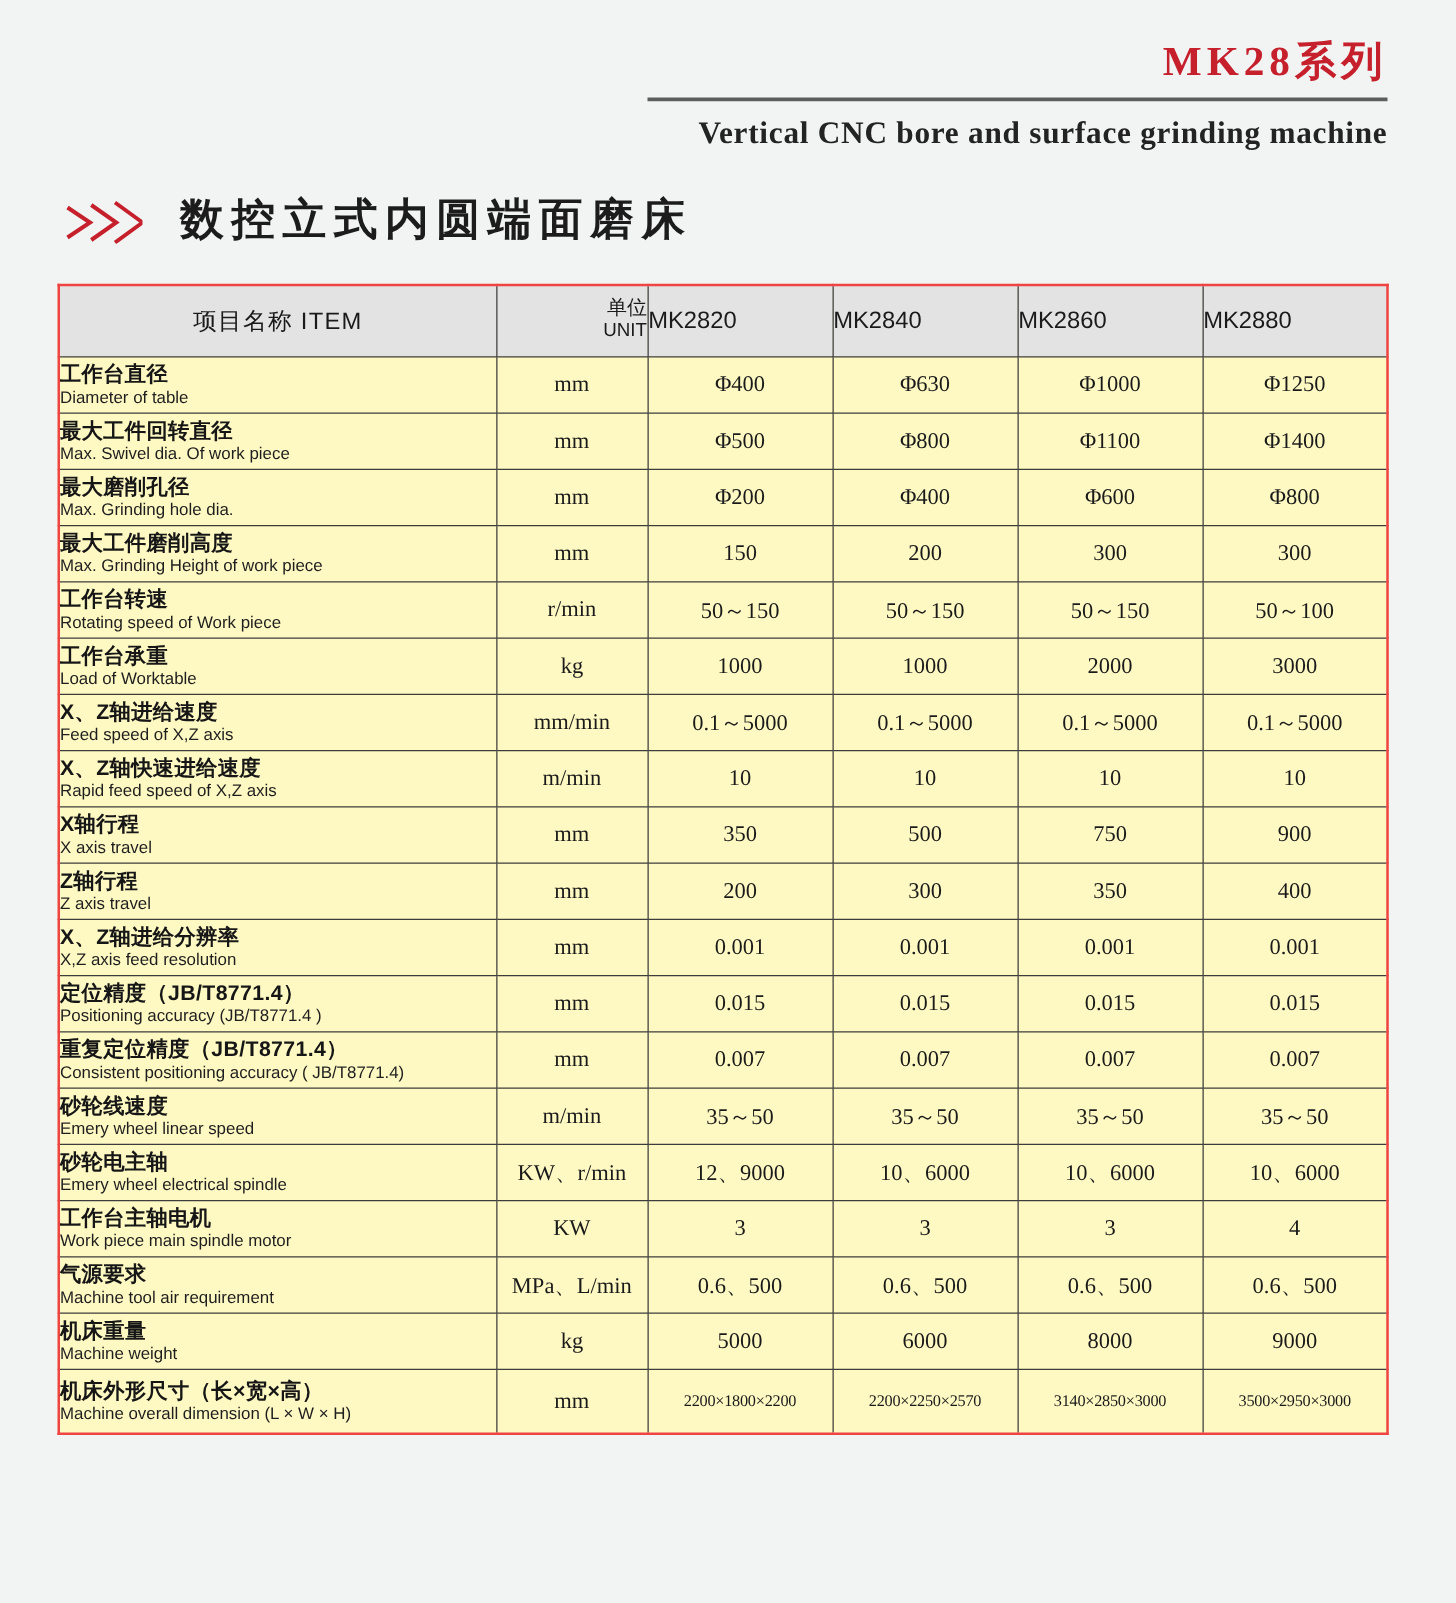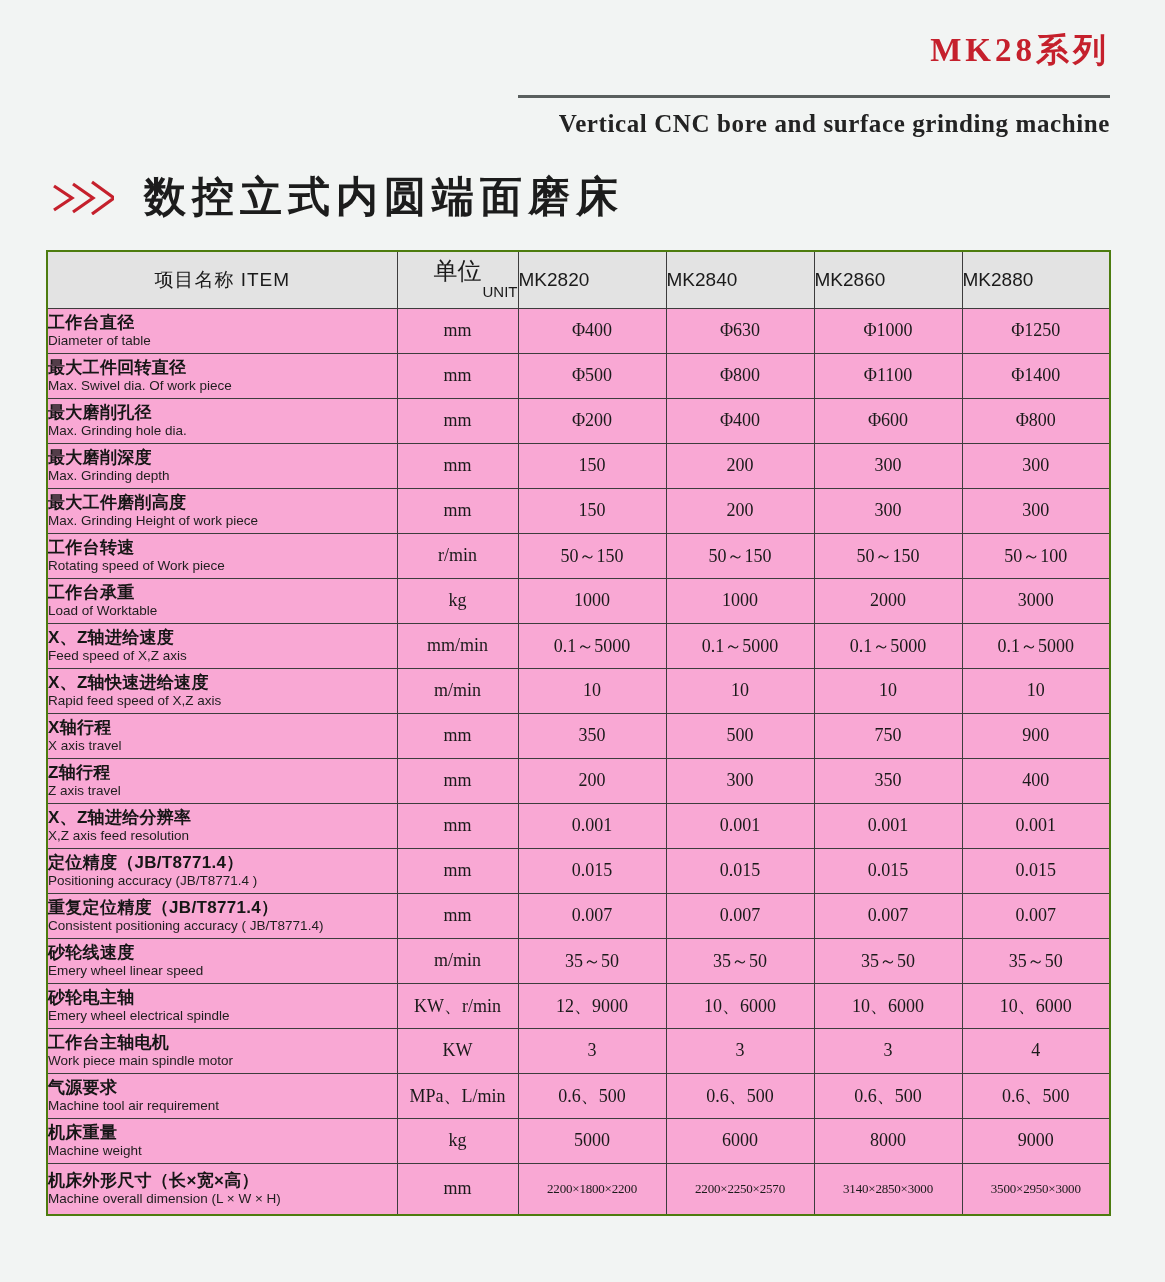--- a/index.html
+++ b/index.html
@@ -20,21 +20,21 @@
     padding: 34px 55px 0 0;
     text-align: right;
   }
   .series-title {
     font-family: "Liberation Serif", "DejaVu Serif", serif;
     font-weight: bold;
     font-size: 33px;
     letter-spacing: 4px;
     color: #c5202c;
     line-height: 1;
-    margin: 0 0 28px 0;
+    margin: 0 0 11px 0;
   }
   .header-rule {
     height: 3px;
     background: #5a5f5e;
     margin: 0 0 0 518px;
   }
   .subtitle {
     font-family: "Liberation Serif", "DejaVu Serif", serif;
     font-weight: bold;
     font-size: 25px;
@@ -52,37 +52,37 @@
     margin: 38px 0 0 52px;
   }
   .chevrons {
     display: block;
     margin-right: 30px;
     flex: 0 0 auto;
   }
   .cn-headline {
     font-family: "DejaVu Sans", "Liberation Sans", sans-serif;
     font-weight: bold;
-    font-size: 42px;
+    font-size: 35px;
     letter-spacing: 6px;
     color: #1c1c1c;
     line-height: 1;
   }
 
   
   .table-wrap {
     margin: 32px 0 0 46px;
     width: 1064px;
   }
   table.spec {
     border-collapse: collapse;
     table-layout: fixed;
     width: 1064px;
-    background: #f9a8d4;
-    border: 2px solid #4d7c0f;
+    background: #fef9c3;
+    border: 2px solid #ef4444;
   }
   table.spec td, table.spec th {
     border: 1px solid #3d3d3d;
     padding: 0;
     vertical-align: middle;
   }
   
   col.c-item { width: 350px; }
   col.c-unit { width: 121px; }
   col.c-model { width: 148px; }
@@ -93,23 +93,23 @@
   }
   .th-item {
     text-align: center;
     font-size: 19px;
     font-weight: normal;
     letter-spacing: 1px;
     color: #1a1a1a;
     padding-left: 10px;
   }
   .th-unit-cn {
-    font-size: 24px;
+    font-size: 16px;
     line-height: 1.05;
-    text-align: center;
+    text-align: right;
     color: #1a1a1a;
   }
   .th-unit-en {
     font-size: 15px;
     line-height: 1.15;
     text-align: right;
     color: #1a1a1a;
   }
   .th-model {
     font-size: 19px;
@@ -219,31 +219,20 @@
             <span class="item-en">Max. Grinding hole dia.</span>
           </td>
           <td class="unit">mm</td>
           <td class="val">Φ200</td>
           <td class="val">Φ400</td>
           <td class="val">Φ600</td>
           <td class="val">Φ800</td>
         </tr>
         <tr>
           <td class="item">
-            <span class="item-cn">最大磨削深度</span>
-            <span class="item-en">Max. Grinding depth</span>
-          </td>
-          <td class="unit">mm</td>
-          <td class="val">150</td>
-          <td class="val">200</td>
-          <td class="val">300</td>
-          <td class="val">300</td>
-        </tr>
-        <tr>
-          <td class="item">
             <span class="item-cn">最大工件磨削高度</span>
             <span class="item-en">Max. Grinding Height of  work piece</span>
           </td>
           <td class="unit">mm</td>
           <td class="val">150</td>
           <td class="val">200</td>
           <td class="val">300</td>
           <td class="val">300</td>
         </tr>
         <tr>

